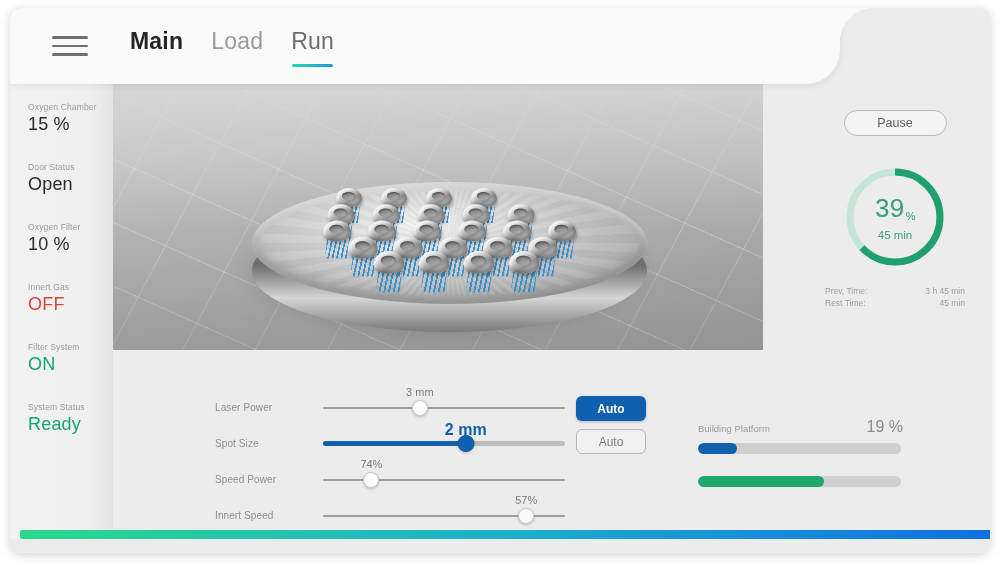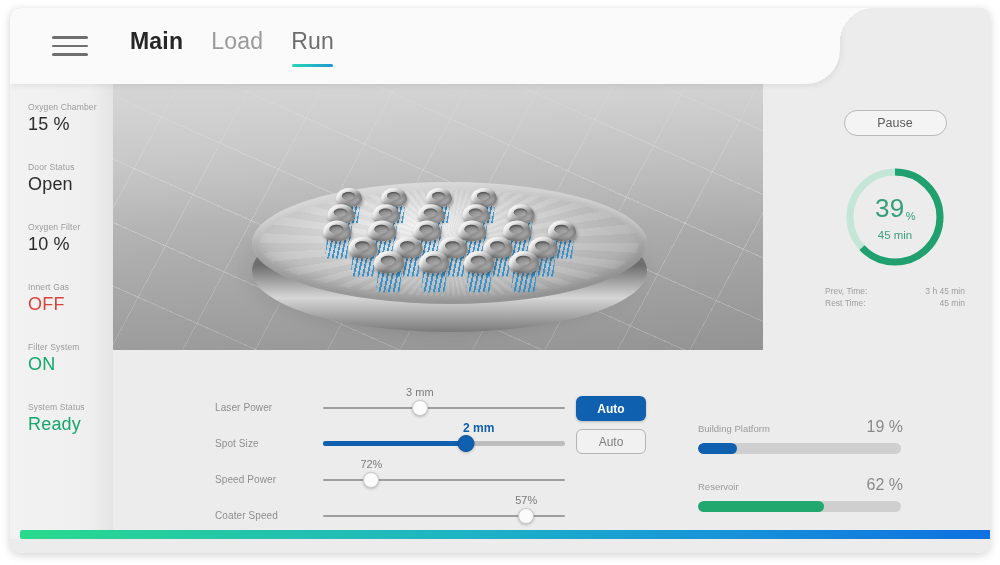--- a/index.html
+++ b/index.html
@@ -355,21 +355,21 @@
     transform: translateX(-8.5px);
   }
   .thumb-value {
     position: absolute;
     top: -4px;
     font-size: 11px;
     color: #7b7b7b;
     transform: translateX(-50%);
     white-space: nowrap;
   }
-  .thumb-value.blue { color: #0f5fae; font-weight: 700; font-size: 12px; top: -5px; margin-left: 13px; }
+  .thumb-value.blue { color: #0f5fae; font-weight: 700; font-size: 16px; top: -5px; }
 
   .auto-col {
     position: absolute;
     left: 566px; top: 388px;
     width: 60px;
   }
   .btn-auto {
     display: block;
     width: 70px; height: 25px;
     border-radius: 6px;
@@ -624,26 +624,26 @@
         <div class="track thick">
           <div class="fill" style="width: 59%;"></div>
         </div>
         <div class="thumb-value blue" style="left: 250.78px;">2 mm</div>
         <div class="thumb blue" style="left: 250.78px;"></div>
       </div>
 
       <div class="slider-row">
         <div class="slider-label">Speed Power</div>
         <div class="track"></div>
-        <div class="thumb-value" style="left: 156.4px;">72%</div>
+        <div class="thumb-value" style="left: 156.4px;">74%</div>
         <div class="thumb" style="left: 156.4px;"></div>
       </div>
 
       <div class="slider-row">
-        <div class="slider-label">Coater Speed</div>
+        <div class="slider-label">Innert Speed</div>
         <div class="track"></div>
         <div class="thumb-value" style="left: 311.28px;">57%</div>
         <div class="thumb" style="left: 311.28px;"></div>
       </div>
     </div>
 
     <div class="auto-col">
       <button class="btn-auto filled">Auto</button>
       <button class="btn-auto outline">Auto</button>
     </div>
@@ -653,24 +653,20 @@
         <div class="meter-head">
           <span class="meter-name">Building Platform</span>
           <span class="meter-val">19 %</span>
         </div>
         <div class="meter-bar">
           <div class="bar-fill blue" style="width: 19%; background: rgb(16, 96, 176);"></div>
         </div>
       </div>
 
       <div class="meter">
-        <div class="meter-head">
-          <span class="meter-name">Reservoir</span>
-          <span class="meter-val">62 %</span>
-        </div>
         <div class="meter-bar">
           <div class="bar-fill green" style="width: 62%; background: rgb(33, 168, 111);"></div>
         </div>
       </div>
     </div>
 
     <div class="bottom-bar"></div>
   </div>
 </div>
 

